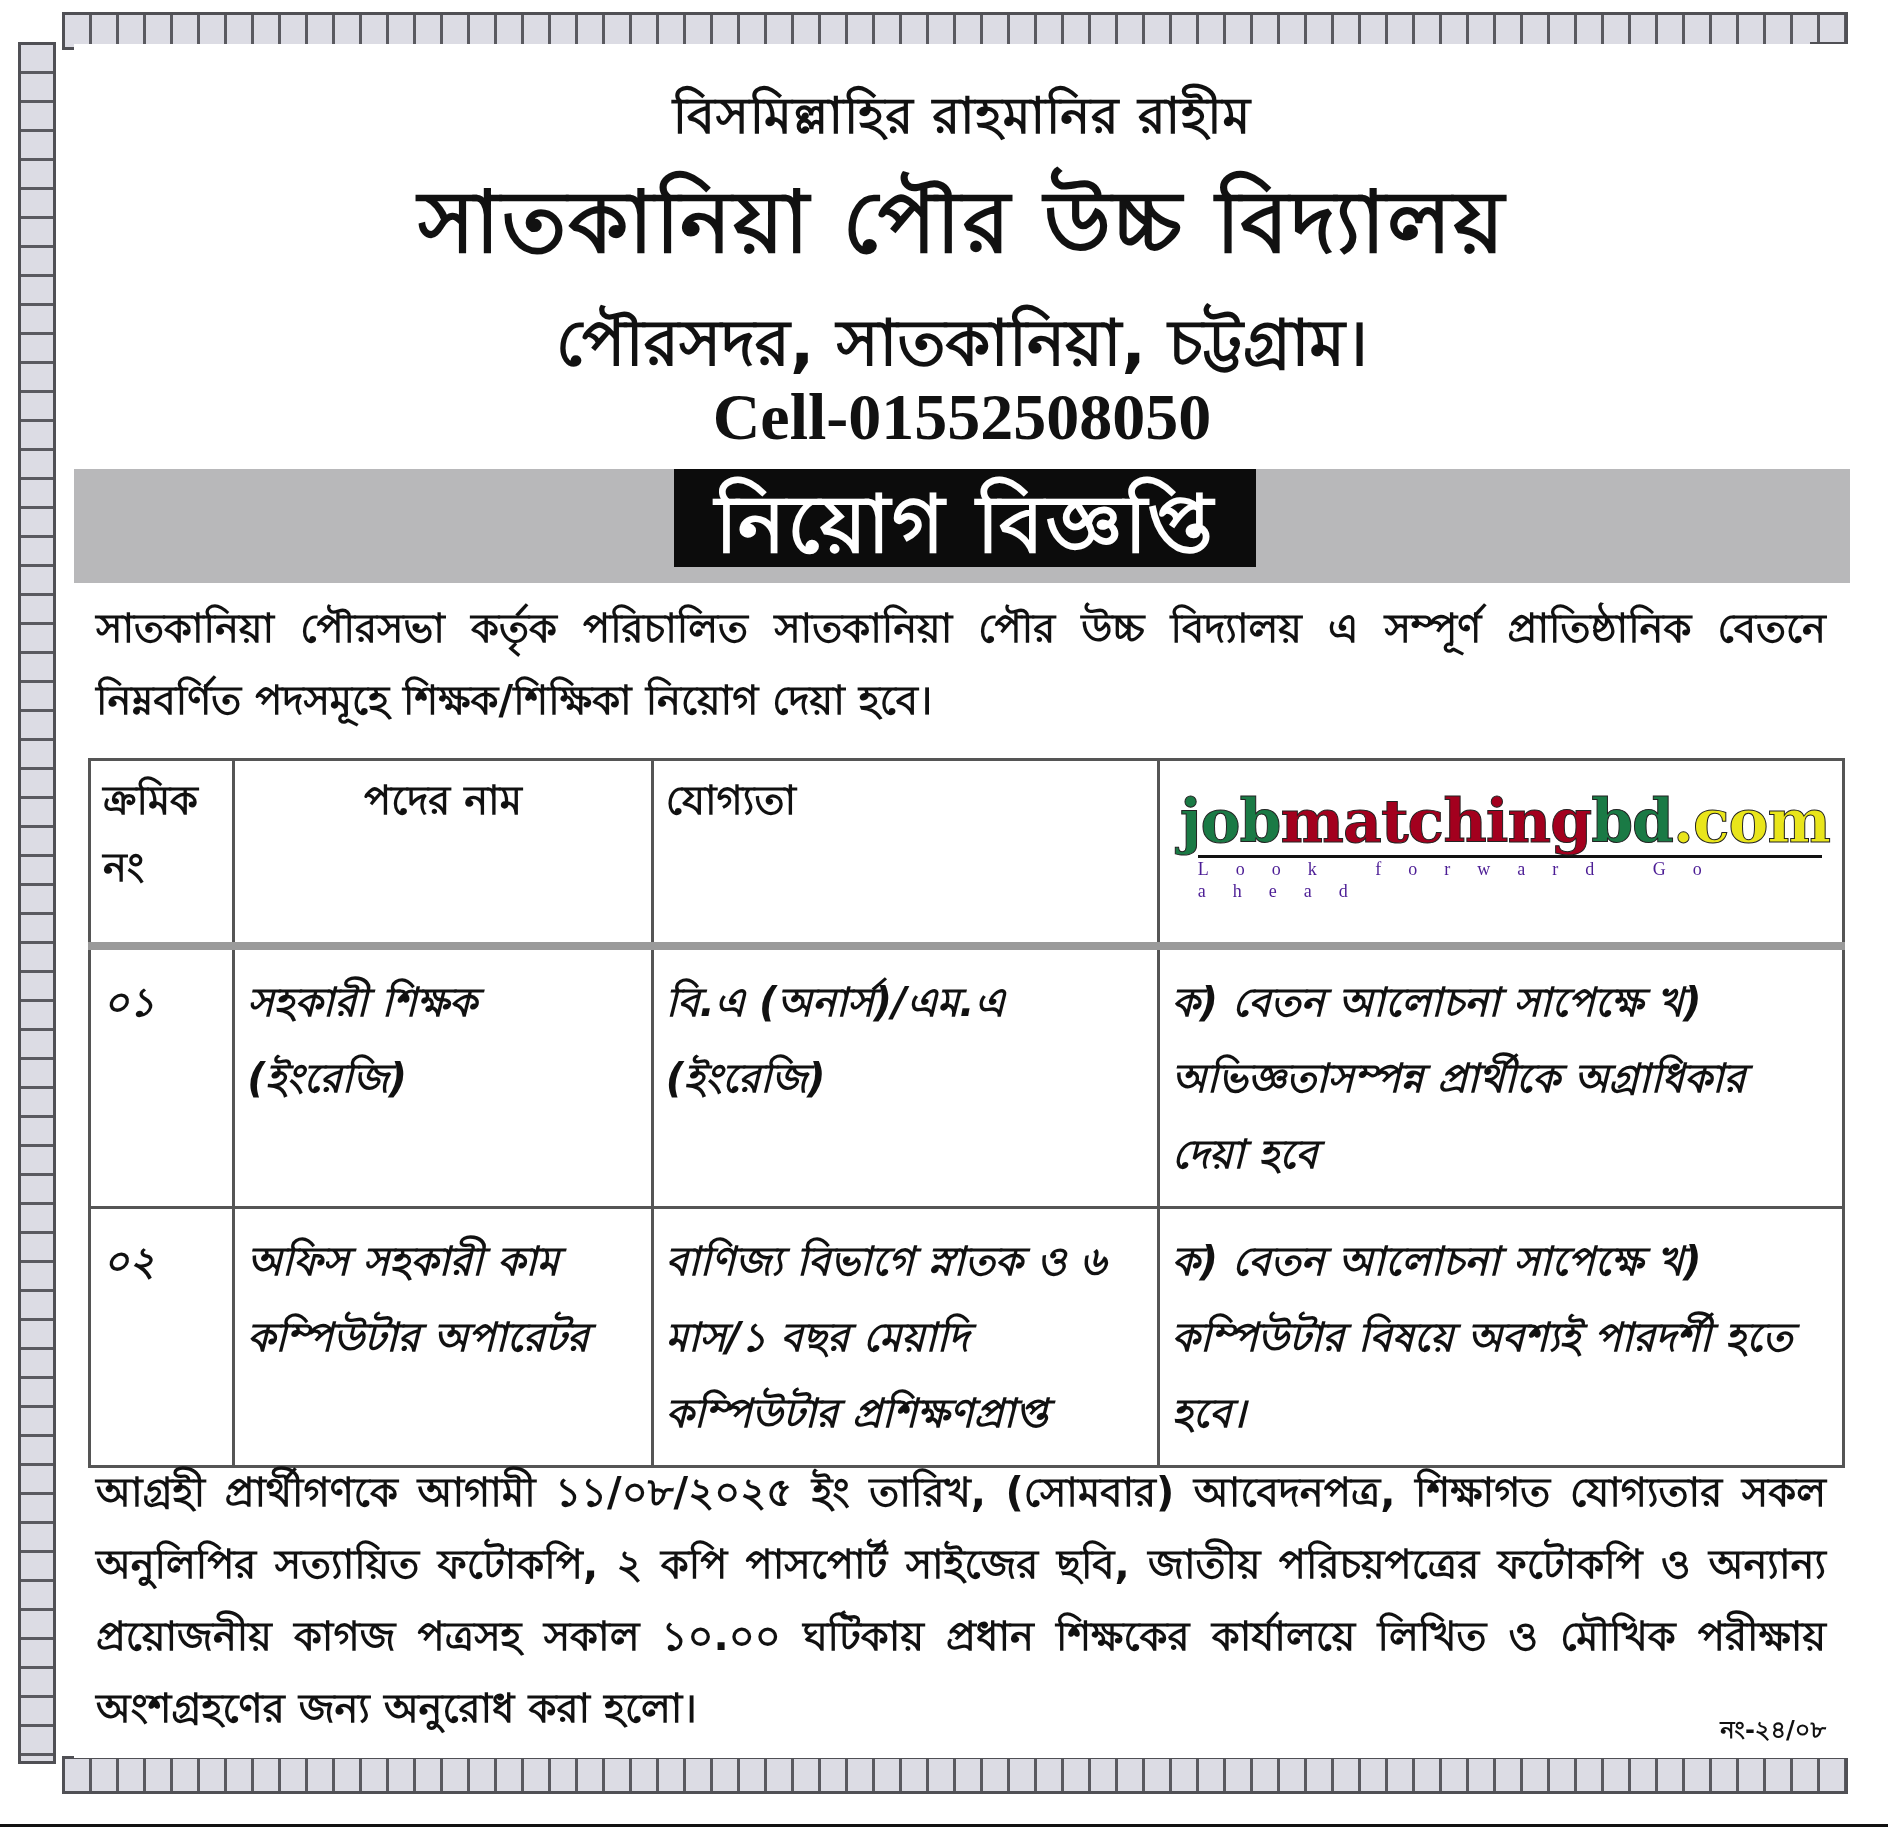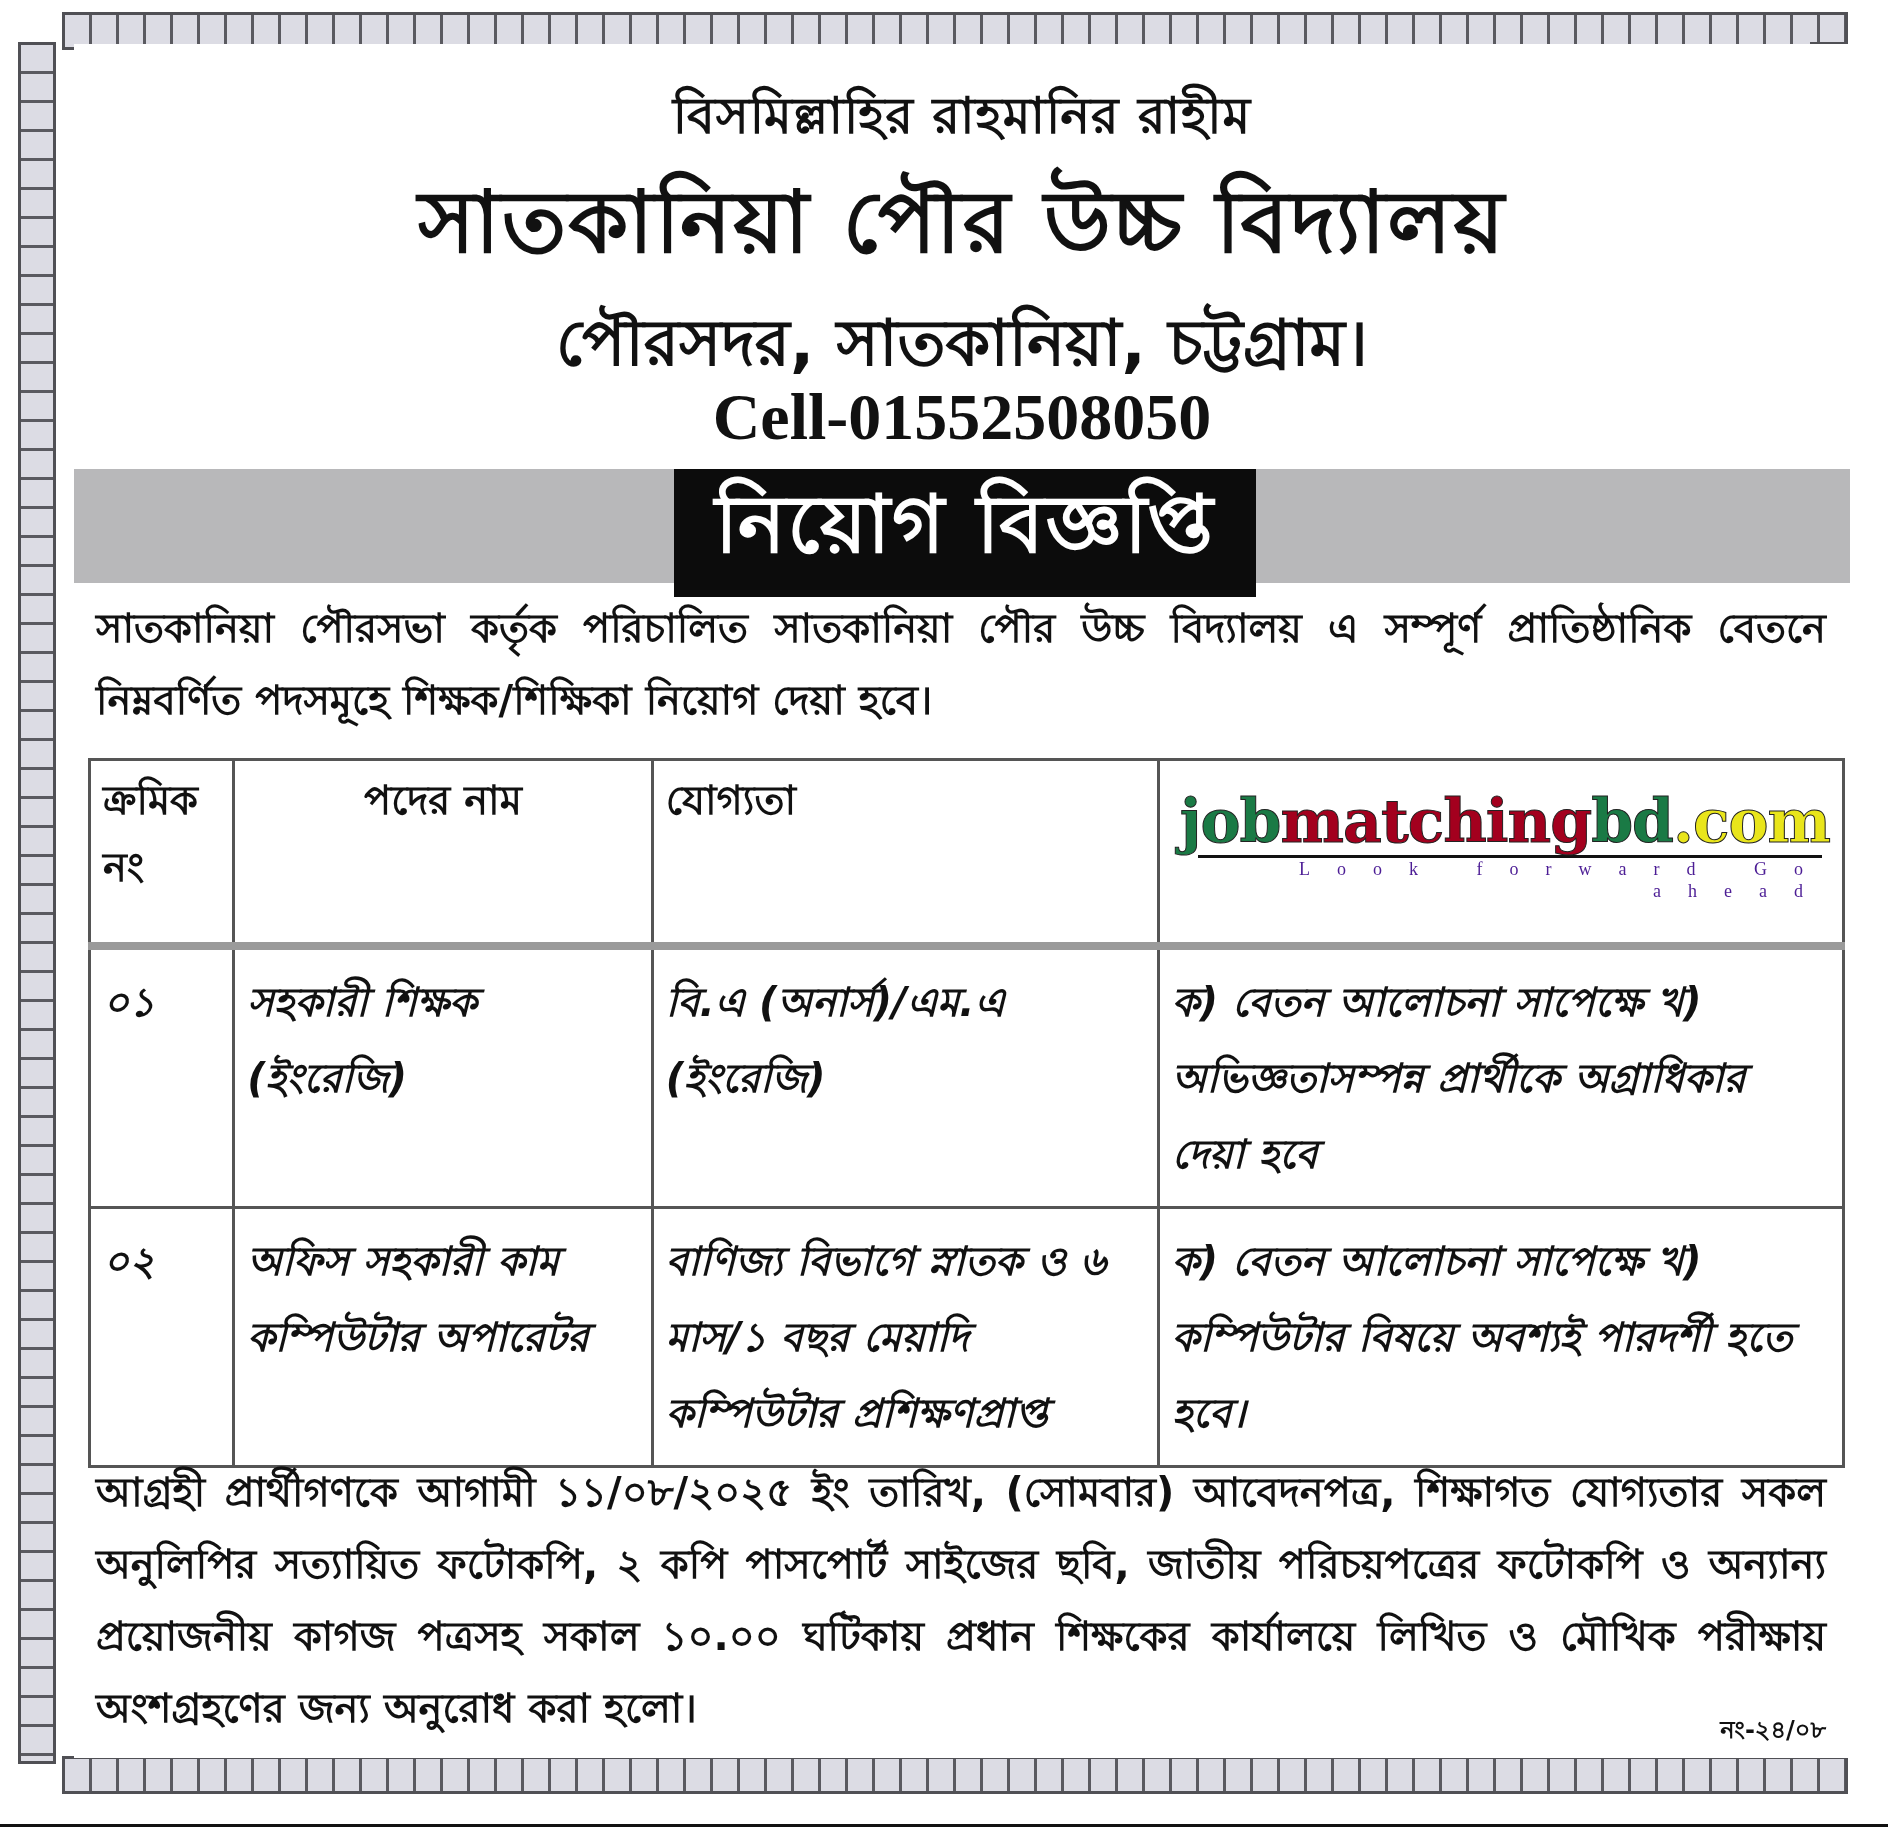--- a/index.html
+++ b/index.html
@@ -23,40 +23,40 @@
   .bismillah { position: absolute; left: 0; width: 100%; top: 34px; text-align: center;
                font-size: 50px; font-weight: bold; letter-spacing: 1px; }
   .school-name { position: absolute; left: 0; width: 100%; top: 112px; text-align: center;
                font-size: 86px; font-weight: bold; letter-spacing: 2px; }
   .address { position: absolute; left: 0; width: 100%; top: 250px; text-align: center;
                font-size: 64px; font-weight: bold; }
   .cell { position: absolute; left: 0; width: 100%; top: 335px; text-align: center;
                font-family: "Liberation Serif", serif; font-size: 66px; font-weight: bold; }
 
   .notice-band { position: absolute; left: 0; top: 425px; width: 100%; height: 114px; background: #b8b8ba; }
-  .notice-box { position: absolute; left: 600px; top: 0; width: 582px; height: 128px; background: #0c0c0c;
+  .notice-box { position: absolute; left: 600px; top: 0; width: 582px; height: 98px; background: #0c0c0c;
                 color: #fff; text-align: center; font-size: 80px; line-height: 112px; font-weight: bold; letter-spacing: 2px; }
 
   .intro { position: absolute; left: 22px; top: 548px; width: 1730px;
            font-size: 40px; font-weight: bold; line-height: 72px; text-align: justify; }
 
   table.posts { position: absolute; left: 14px; top: 714px; width: 1757px; border-collapse: collapse; }
   table.posts td, table.posts th { border: 3px solid #555; vertical-align: top; font-weight: bold; }
   table.posts th { height: 165px; font-size: 40px; padding: 8px 12px; }
   table.posts td { font-size: 40px; line-height: 76px; padding: 14px 12px; }
   table.posts tr.row td { height: 228px; font-style: italic; }
   .col-sl { width: 118px; text-align: left; }
   .col-post { width: 400px; }
   .col-qual { width: 490px; }
   .col-note { width: 620px; }
   th.col-post { text-align: center; }
   th.col-qual { text-align: left; }
   .head-sep { border-bottom: 8px solid #9a9a9a !important; }
 
-  .logo { display: block; margin: 20px 0 0 8px; text-align: right; }
+  .logo { display: block; margin: 20px 0 0 8px; text-align: left; }
   .logo-main { font-family: "DejaVu Serif", serif; font-size: 60px; font-weight: bold; letter-spacing: -1px;
                line-height: 64px; -webkit-text-stroke: 1px #222; }
   .logo-job, .logo-bd { color: #1a7a45; }
   .logo-matching { color: #a3001e; }
   .logo-com { color: #e9e51b; }
   .logo-rule { height: 3px; background: #111; margin: 2px 8px 0 18px; }
   .logo-tag { font-family: "Liberation Serif", serif; font-size: 18px; font-weight: normal;
               letter-spacing: 27px; margin-left: 18px; color: #4c1d95; line-height: 22px; }
 
   .footer-text { position: absolute; left: 22px; top: 1412px; width: 1730px;

